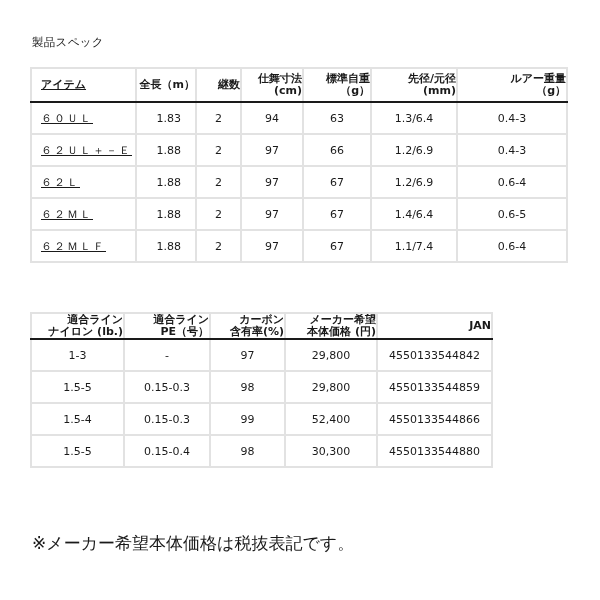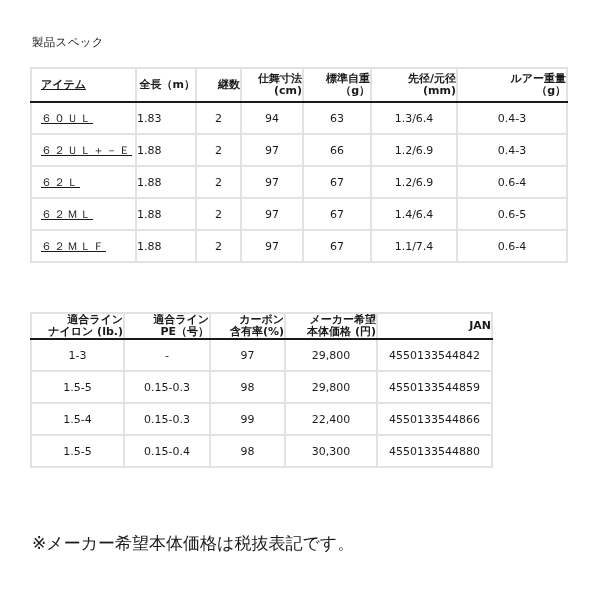--- a/index.html
+++ b/index.html
@@ -21,21 +21,21 @@
       font-size: 11px; text-align: center; vertical-align: middle;
       padding: 0; white-space: nowrap; overflow: hidden;
     }
     th { font-weight: bold; line-height: 12px; text-align: right; }
     thead tr th { border-bottom: 2px solid #1a1a1a; }
     .t1 { left: 30px; top: 67px; width: 536px; }
     .t1 thead tr { height: 34px; }
     .t1 tbody tr { height: 32px; }
     .t1 th.left, .t1 td.left { text-align: left; padding-left: 9px; text-decoration: underline; }
     .t1 .item { letter-spacing: 2px; }
-    .t1 td.len { text-align: left; padding-right: 14px; }
+    .t1 td.len { text-align: right; padding-right: 14px; }
     .t2 { left: 30px; top: 312px; width: 461px; }
     .t2 thead tr { height: 22px; }
     .t2 tbody tr { height: 32px; }
     .note {
       position: absolute; left: 32px; top: 532px; font-size: 17px;
     }
   </style>
 </head>
 <body>
 
@@ -164,21 +164,21 @@
       <td>1.5-5</td>
       <td>0.15-0.3</td>
       <td>98</td>
       <td>29,800</td>
       <td>4550133544859</td>
     </tr>
     <tr>
       <td>1.5-4</td>
       <td>0.15-0.3</td>
       <td>99</td>
-      <td>22,400</td>
+      <td>52,400</td>
       <td>4550133544866</td>
     </tr>
     <tr>
       <td>1.5-5</td>
       <td>0.15-0.4</td>
       <td>98</td>
       <td>30,300</td>
       <td>4550133544880</td>
     </tr>
   </tbody>

